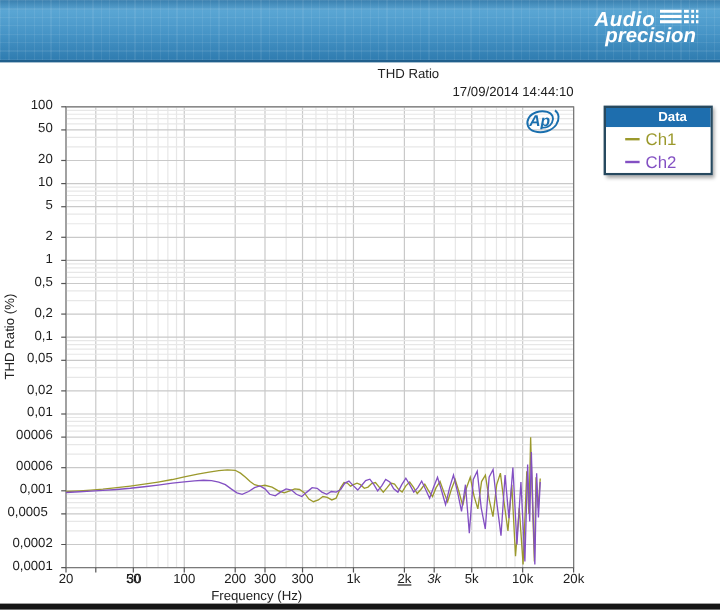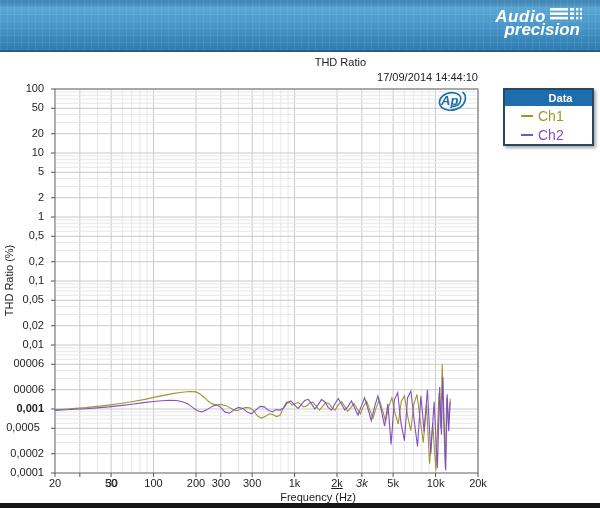--- a/index.html
+++ b/index.html
@@ -31,21 +31,21 @@
   .ap-logo .row2{font-size:17px;margin-top:-2px;margin-right:4px;}
   
   #chart-svg{position:absolute;left:0;top:0;}
   .lbl{position:absolute;font-size:11px;color:#1e1e1e;white-space:nowrap;}
   .ytick{width:42px;text-align:right;}
   .xtick{width:40px;text-align:center;}
   .chart-title{position:absolute;left:166px;top:56px;width:200px;text-align:right;
     font-size:11px;color:#222;}
   .timestamp{position:absolute;left:278px;top:71px;width:200px;text-align:right;
     font-size:11px;color:#222;}
-  .xaxis-title{position:absolute;left:176px;top:491px;width:180px;text-align:right;
+  .xaxis-title{position:absolute;left:176px;top:491px;width:180px;text-align:left;
     font-size:11px;color:#222;}
   .yaxis-title{position:absolute;left:-41px;top:274px;width:100px;height:13px;text-align:center;
     font-size:11px;color:#222;transform:rotate(-90deg);}
   
   .ap-mark{position:absolute;left:432px;top:87px;width:36px;height:27px;}
   
   .legend{
     position:absolute;left:503px;top:88px;width:91px;
     background:#ffffff;border:2px solid #27495f;
     box-shadow:2px 2px 3px rgba(0,0,0,0.35);
@@ -201,21 +201,21 @@
     <div class="lbl ytick" style="left: 2px; top: 190.734px;">2</div>
     <div class="lbl ytick" style="left: 2px; top: 210px;">1</div>
     <div class="lbl ytick" style="left: 2px; top: 229.266px;">0,5</div>
     <div class="lbl ytick" style="left: 2px; top: 254.734px;">0,2</div>
     <div class="lbl ytick" style="left: 2px; top: 274px;">0,1</div>
     <div class="lbl ytick" style="left: 2px; top: 293.266px;">0,05</div>
     <div class="lbl ytick" style="left: 2px; top: 318.734px;">0,02</div>
     <div class="lbl ytick" style="left: 2px; top: 338px;">0,01</div>
     <div class="lbl ytick" style="left: 2px; top: 357.266px;">00006</div>
     <div class="lbl ytick" style="left: 2px; top: 382.734px;">00006</div>
-    <div class="lbl ytick" style="left: 2px; top: 402px; font-weight: bold;">0,001</div>
+    <div class="lbl ytick" style="left: 2px; top: 402px;">0,001</div>
     <div class="lbl ytick" style="left: 2px; top: 421.266px; text-align: center;">0,0005</div>
     <div class="lbl ytick" style="left: 2px; top: 446.734px;">0,0002</div>
     <div class="lbl ytick" style="left: 2px; top: 466px;">0,0001</div>
     <div class="lbl xtick" style="left: 35px; top: 477px;">20</div>
     <div class="lbl xtick" style="left: 59.8289px; top: 477px; padding-left: 32px;">30</div>
     <div class="lbl xtick" style="left: 91.1095px; top: 477px;">50</div>
     <div class="lbl xtick" style="left: 133.555px; top: 477px;">100</div>
     <div class="lbl xtick" style="left: 176px; top: 477px;">200</div>
     <div class="lbl xtick" style="left: 200.829px; top: 477px;">300</div>
     <div class="lbl xtick" style="left: 232.11px; top: 477px;">300</div>

